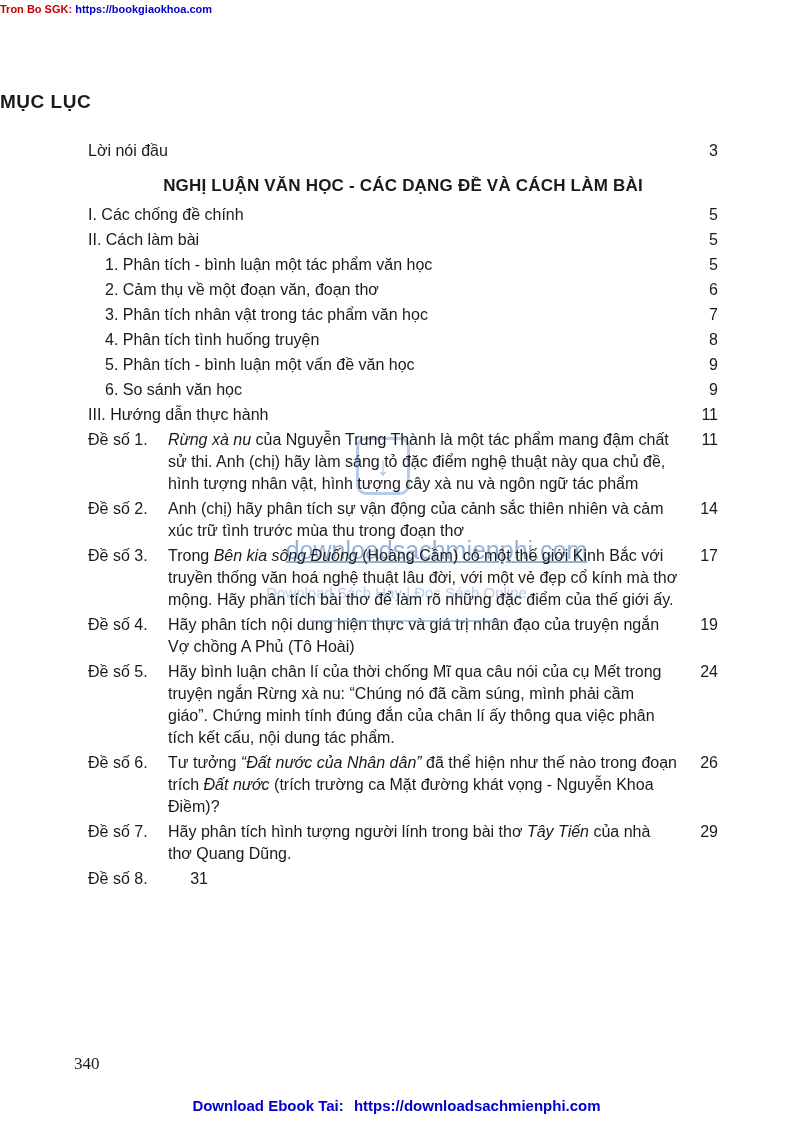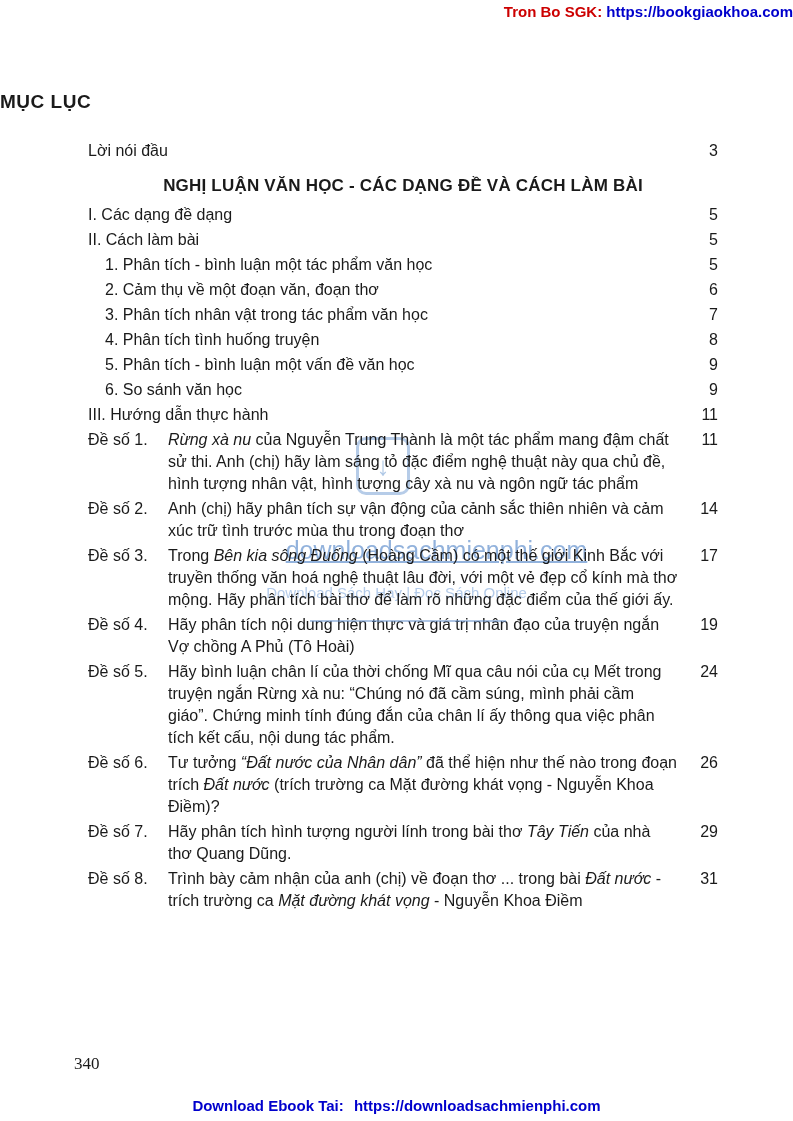--- a/index.html
+++ b/index.html
@@ -6,21 +6,21 @@
   body {
     width:793px; height:1121px;
     background:#ffffff;
     font-family:"Liberation Sans", sans-serif;
     color:#1a1a1a;
     position:relative;
     overflow:hidden;
   }
   .top-link {
     position:absolute; top:3px; left:0; width:100%;
-    text-align:right; font-size:15px; font-weight:bold;
+    text-align:left; font-size:11px; font-weight:bold;
     z-index:3;
   }
   .red-label { color:#cc0000; }
   .blue-link { color:#0000cc; text-decoration:none; }
   .page-title {
     position:absolute; top:91px; left:0; width:100%;
     font-size:19px; font-weight:bold;
     letter-spacing:0.5px; margin:0; z-index:1;
   }
   .toc {
@@ -89,21 +89,21 @@
 <h1 class="page-title">MỤC LỤC</h1>
 
 <div class="toc">
   <div class="row">
     <div class="body">Lời nói đầu</div>
     <div class="pg">3</div>
   </div>
   <div class="part-title">NGHỊ LUẬN VĂN HỌC - CÁC DẠNG ĐỀ VÀ CÁCH LÀM BÀI</div>
   <div id="entries">
       <div class="row">
-        <div class="body"><span>I. Các dạng đề dạng</span></div>
+        <div class="body"><span>I. Các chống đề chính</span></div>
         <div class="pg">5</div>
       </div>
       <div class="row">
         <div class="body"><span>II. Cách làm bài</span></div>
         <div class="pg">5</div>
       </div>
       <div class="row indent1">
         <div class="body"><span>1. Phân tích - bình luận một tác phẩm văn học</span></div>
         <div class="pg">5</div>
       </div>
@@ -161,21 +161,20 @@
         <div class="body"><span>Tư tưởng </span><span class="it">“Đất nước của Nhân dân”</span><span> đã thể hiện như thế nào trong đoạn trích </span><span class="it">Đất nước</span><span> (trích trường ca Mặt đường khát vọng - Nguyễn Khoa Điềm)?</span></div>
         <div class="pg">26</div>
       </div>
       <div class="row">
         <span class="lab">Đề số 7.</span>
         <div class="body"><span>Hãy phân tích hình tượng người lính trong bài thơ </span><span class="it">Tây Tiến</span><span> của nhà thơ Quang Dũng.</span></div>
         <div class="pg">29</div>
       </div>
       <div class="row">
         <span class="lab">Đề số 8.</span>
-        <div class="body"><span>Trình bày cảm nhận của anh (chị) về đoạn thơ ... trong bài </span><span class="it">Đất nước</span><span> - trích trường ca </span><span class="it">Mặt đường khát vọng</span><span> - Nguyễn Khoa Điềm</span></div>
         <div class="pg">31</div>
       </div>
     </div>
 </div>
 
 <div class="page-number">340</div>
 <div class="footer">
   <span class="f-label">Download Ebook Tai:</span>
   <a class="blue-link">https://downloadsachmienphi.com</a>
 </div>

